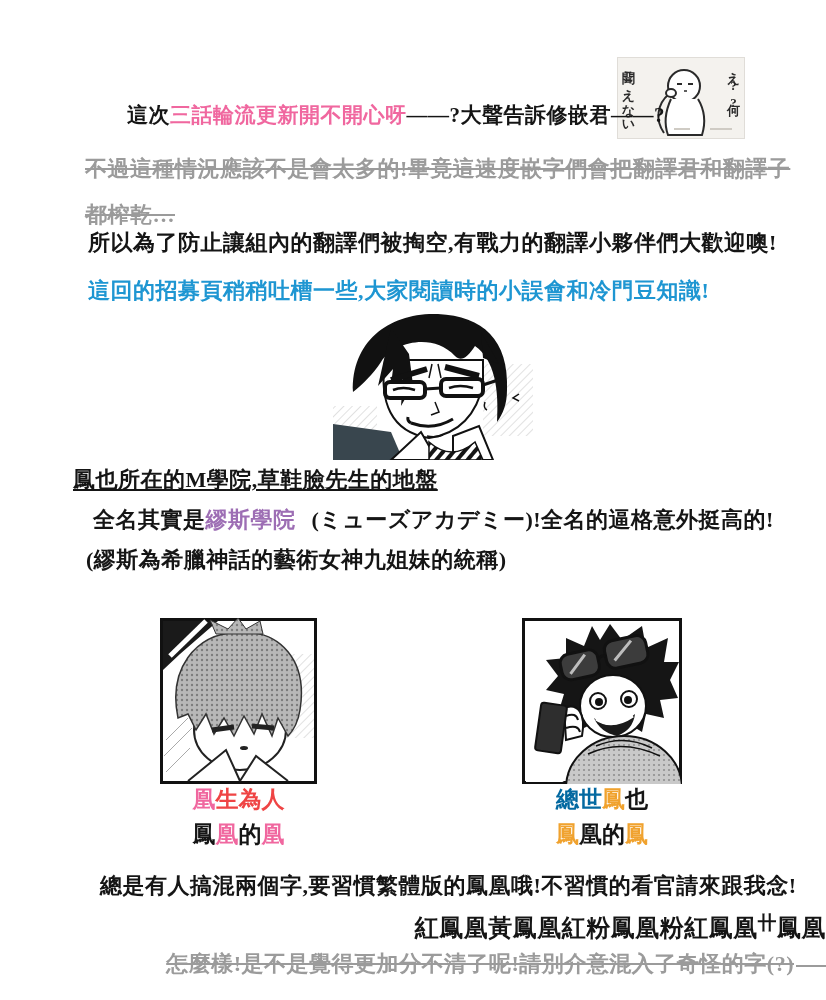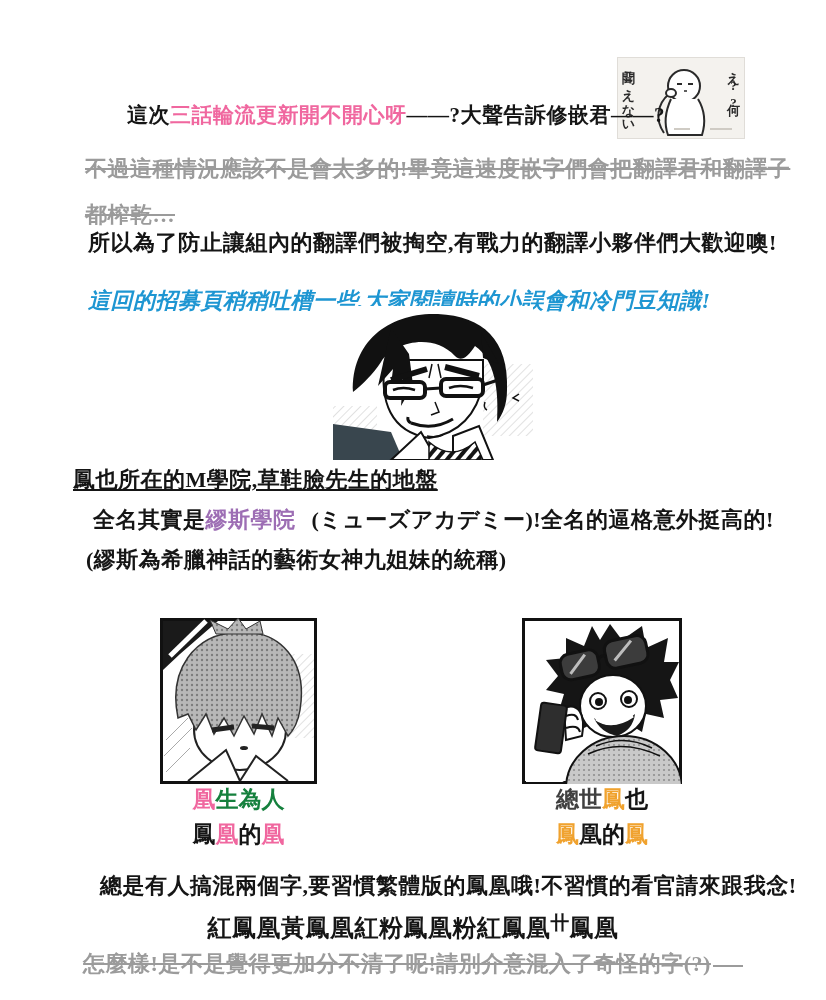--- a/index.html
+++ b/index.html
@@ -5,21 +5,21 @@
   html,body { margin:0; padding:0; background:#ffffff; }
   .page {
     position:relative; width:826px; height:1000px; background:#ffffff; overflow:hidden;
     font-family:"Liberation Serif","DejaVu Serif",serif; font-weight:bold; color:#151515;
   }
   .line { position:absolute; white-space:nowrap; font-size:22px; line-height:1.2; letter-spacing:0.5px; }
   .fs21 { font-size:21px;margin-left:32px; }
   .fs24 { font-size:24px; }
   .gray-strike { color:#9b9b9b; text-decoration:line-through; text-decoration-thickness:2px; }
   .blue { color:#1e96d2; }
-  .centered { left:0; width:826px; text-align:center; }
+  .centered { left:0; width:826px; text-align:right; }
   .caption { position:absolute; text-align:center; font-size:23px; white-space:nowrap; line-height:1.1; }
   .raised { font-size:0.78em; vertical-align:0.4em; }
   .strike-tail::after { content:""; display:inline-block; width:30px; border-top:2px solid #9b9b9b; vertical-align:middle; margin-left:2px; }
   .img-box { position:absolute; }
   .img-box svg { display:block; }
   .sticker {
     position:absolute; left:617px; top:57px; width:128px; height:82px;
     background:#f4f2ee; border:1px solid #e0ddd8; box-sizing:border-box;
   }
   .sticker .vtext {
@@ -70,21 +70,21 @@
       <rect x="92" y="70" width="22" height="2" fill="#cfcbc4"></rect>
     </svg>
     <div class="vtext vleft">聞こえない</div>
     <div class="vtext vright">え?何?</div>
   </div>
 
   <div class="line fs21" style="left:95px; top:103px;"><span style="color: rgb(21, 21, 21);">這次</span><span style="color: rgb(240, 103, 159);">三話輪流更新開不開心呀</span><span style="color: rgb(21, 21, 21);">——?大聲告訴修嵌君——?</span></div>
   <div class="line gray-strike" style="left:85px; top:156px;">不過這種情況應該不是會太多的!畢竟這速度嵌字們會把翻譯君和翻譯子</div>
   <div class="line gray-strike" style="left:85px; top:202px;">都榨乾…</div>
   <div class="line" style="left:88px; top:230px;">所以為了防止讓組內的翻譯們被掏空,有戰力的翻譯小夥伴們大歡迎噢!</div>
-  <div class="line blue" style="left:88px; top:288px;font-style:italic;">這回的招募頁稍稍吐槽一些,大家閱讀時的小誤會和冷門豆知識!</div>
+  <div class="line blue" style="left:88px; top:278px;">這回的招募頁稍稍吐槽一些,大家閱讀時的小誤會和冷門豆知識!</div>
 
   <div class="img-box" style="left:333px; top:306px;">
     <svg width="200" height="154" viewBox="0 0 200 154">
       <rect width="200" height="154" fill="#ffffff"></rect>
       <rect x="150" y="58" width="50" height="72" fill="url(#hatch1)"></rect>
       <rect x="0" y="100" width="44" height="54" fill="url(#hatch1)"></rect>
       <path d="M0,118 L58,126 L70,154 L0,154 Z" fill="#39464e"></path>
       <path d="M52,54 C46,96 58,126 96,132 C126,128 144,108 150,78 L150,54 Z" fill="#fff" stroke="#111" stroke-width="2"></path>
       <path d="M20,86 C18,34 58,6 105,8 C150,10 176,34 174,84 C174,98 170,108 164,116 C166,84 162,54 142,40 C134,52 128,56 122,50 C100,26 60,36 48,56 C40,68 30,78 20,86 Z" fill="#111"></path>
       <path d="M58,22 L45,80 L60,63 L56,94 L70,73 L68,100 L80,79 L76,48 Z" fill="#111"></path>
@@ -152,22 +152,22 @@
       <path d="M74,101 Q90,112 111,98" stroke="#fff" stroke-width="3" fill="none"></path>
       <path d="M42,90 C56,84 64,96 60,118 L44,122 Z" fill="#fff" stroke="#111" stroke-width="2"></path>
       <rect x="16" y="86" width="26" height="48" rx="3" fill="#2e2e2e" stroke="#111" stroke-width="2" transform="rotate(8 29 110)"></rect>
       <path d="M44,98 Q54,94 56,102 M44,110 Q56,106 58,114" stroke="#111" stroke-width="2" fill="none"></path>
       <ellipse cx="102" cy="170" rx="58" ry="52" fill="url(#toneR)" stroke="#111" stroke-width="2"></ellipse>
       <path d="M66,136 Q100,120 138,138 M74,128 Q102,116 130,130" stroke="#111" stroke-width="1.5" fill="none"></path>
       <path d="M4,140 L42,164 L4,164 Z" fill="#fff"></path>
     </svg>
   </div>
 
-  <div class="caption" style="left:160px; width:157px; top:787px;"><span style="color: rgb(240, 103, 159);">凰</span><span style="color: #15803d;">生為人</span></div>
+  <div class="caption" style="left:160px; width:157px; top:787px;"><span style="color: rgb(240, 103, 159);">凰</span><span style="color: #ef4444;">生為人</span></div>
   <div class="caption" style="left:160px; width:157px; top:822px;"><span style="color: rgb(21, 21, 21);">鳳</span><span style="color: rgb(240, 103, 159);">凰</span><span style="color: rgb(21, 21, 21);">的</span><span style="color: rgb(240, 103, 159);">凰</span></div>
-  <div class="caption" style="left:522px; width:160px; top:787px;"><span style="color: #404040;">總世</span><span style="color: rgb(240, 162, 46);">鳳</span><span style="color: rgb(21, 21, 21);">也</span></div>
+  <div class="caption" style="left:522px; width:160px; top:787px;"><span style="color: #0369a1;">總世</span><span style="color: rgb(240, 162, 46);">鳳</span><span style="color: rgb(21, 21, 21);">也</span></div>
   <div class="caption" style="left:522px; width:160px; top:822px;"><span style="color: rgb(240, 162, 46);">鳳</span><span style="color: rgb(21, 21, 21);">凰的</span><span style="color: rgb(240, 162, 46);">鳳</span></div>
 
   <div class="line" style="left:100px; top:873px;">總是有人搞混兩個字,要習慣繁體版的鳳凰哦!不習慣的看官請來跟我念!</div>
   <div class="line fs24 centered" style="top:912px;"><span style="color: rgb(21, 21, 21);">紅鳳凰黃鳳凰紅粉鳳凰粉紅鳳凰</span><span class="raised" style="color: rgb(21, 21, 21);">卄</span><span style="color: rgb(21, 21, 21);">鳳凰</span></div>
   <div class="line gray-strike centered strike-tail" style="top:951px;">怎麼樣!是不是覺得更加分不清了呢!請別介意混入了奇怪的字(?)</div>
 
 </div>
 
 </body></html>

